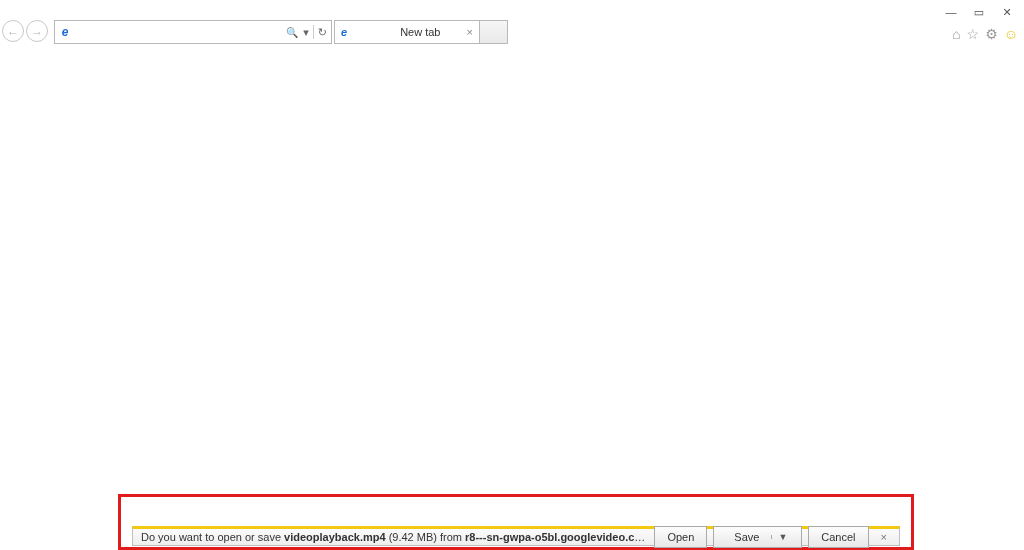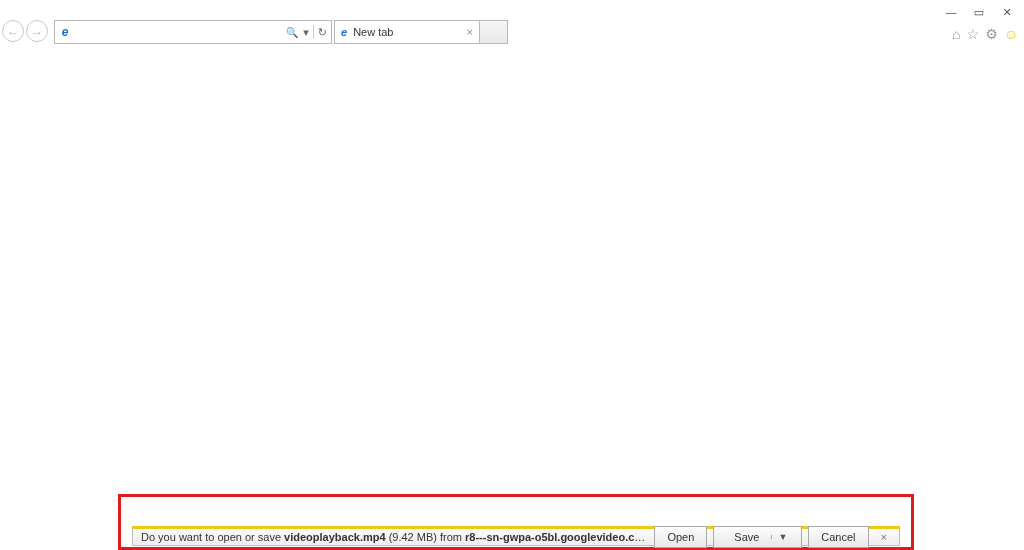--- a/index.html
+++ b/index.html
@@ -74,21 +74,21 @@
       width: 146px;
       border: 1px solid #b8b8b8;
       display: flex; align-items: center;
       padding: 0 6px;
       gap: 6px;
       background: #fff;
       font-size: 11px;
       color: #333;
     }
     .tab .tab-icon { color: #1e6bd6; font-size: 11px; }
-    .tab .tab-title { flex: 1; white-space: nowrap; overflow: hidden; text-overflow: ellipsis; }
+    .tab .tab-title { flex: 1; white-space: nowrap; overflow: hidden; text-overflow: ellipsis; margin-left: 47px; }
     .tab .tab-close { color: #888; cursor: pointer; }
     .newtab-btn {
       width: 28px;
       border: 1px solid #b8b8b8;
       border-left: none;
       background: linear-gradient(#f6f6f6, #e9e9e9);
     }
     .right-icons {
       position: absolute;
       top: 26px; right: 6px;

